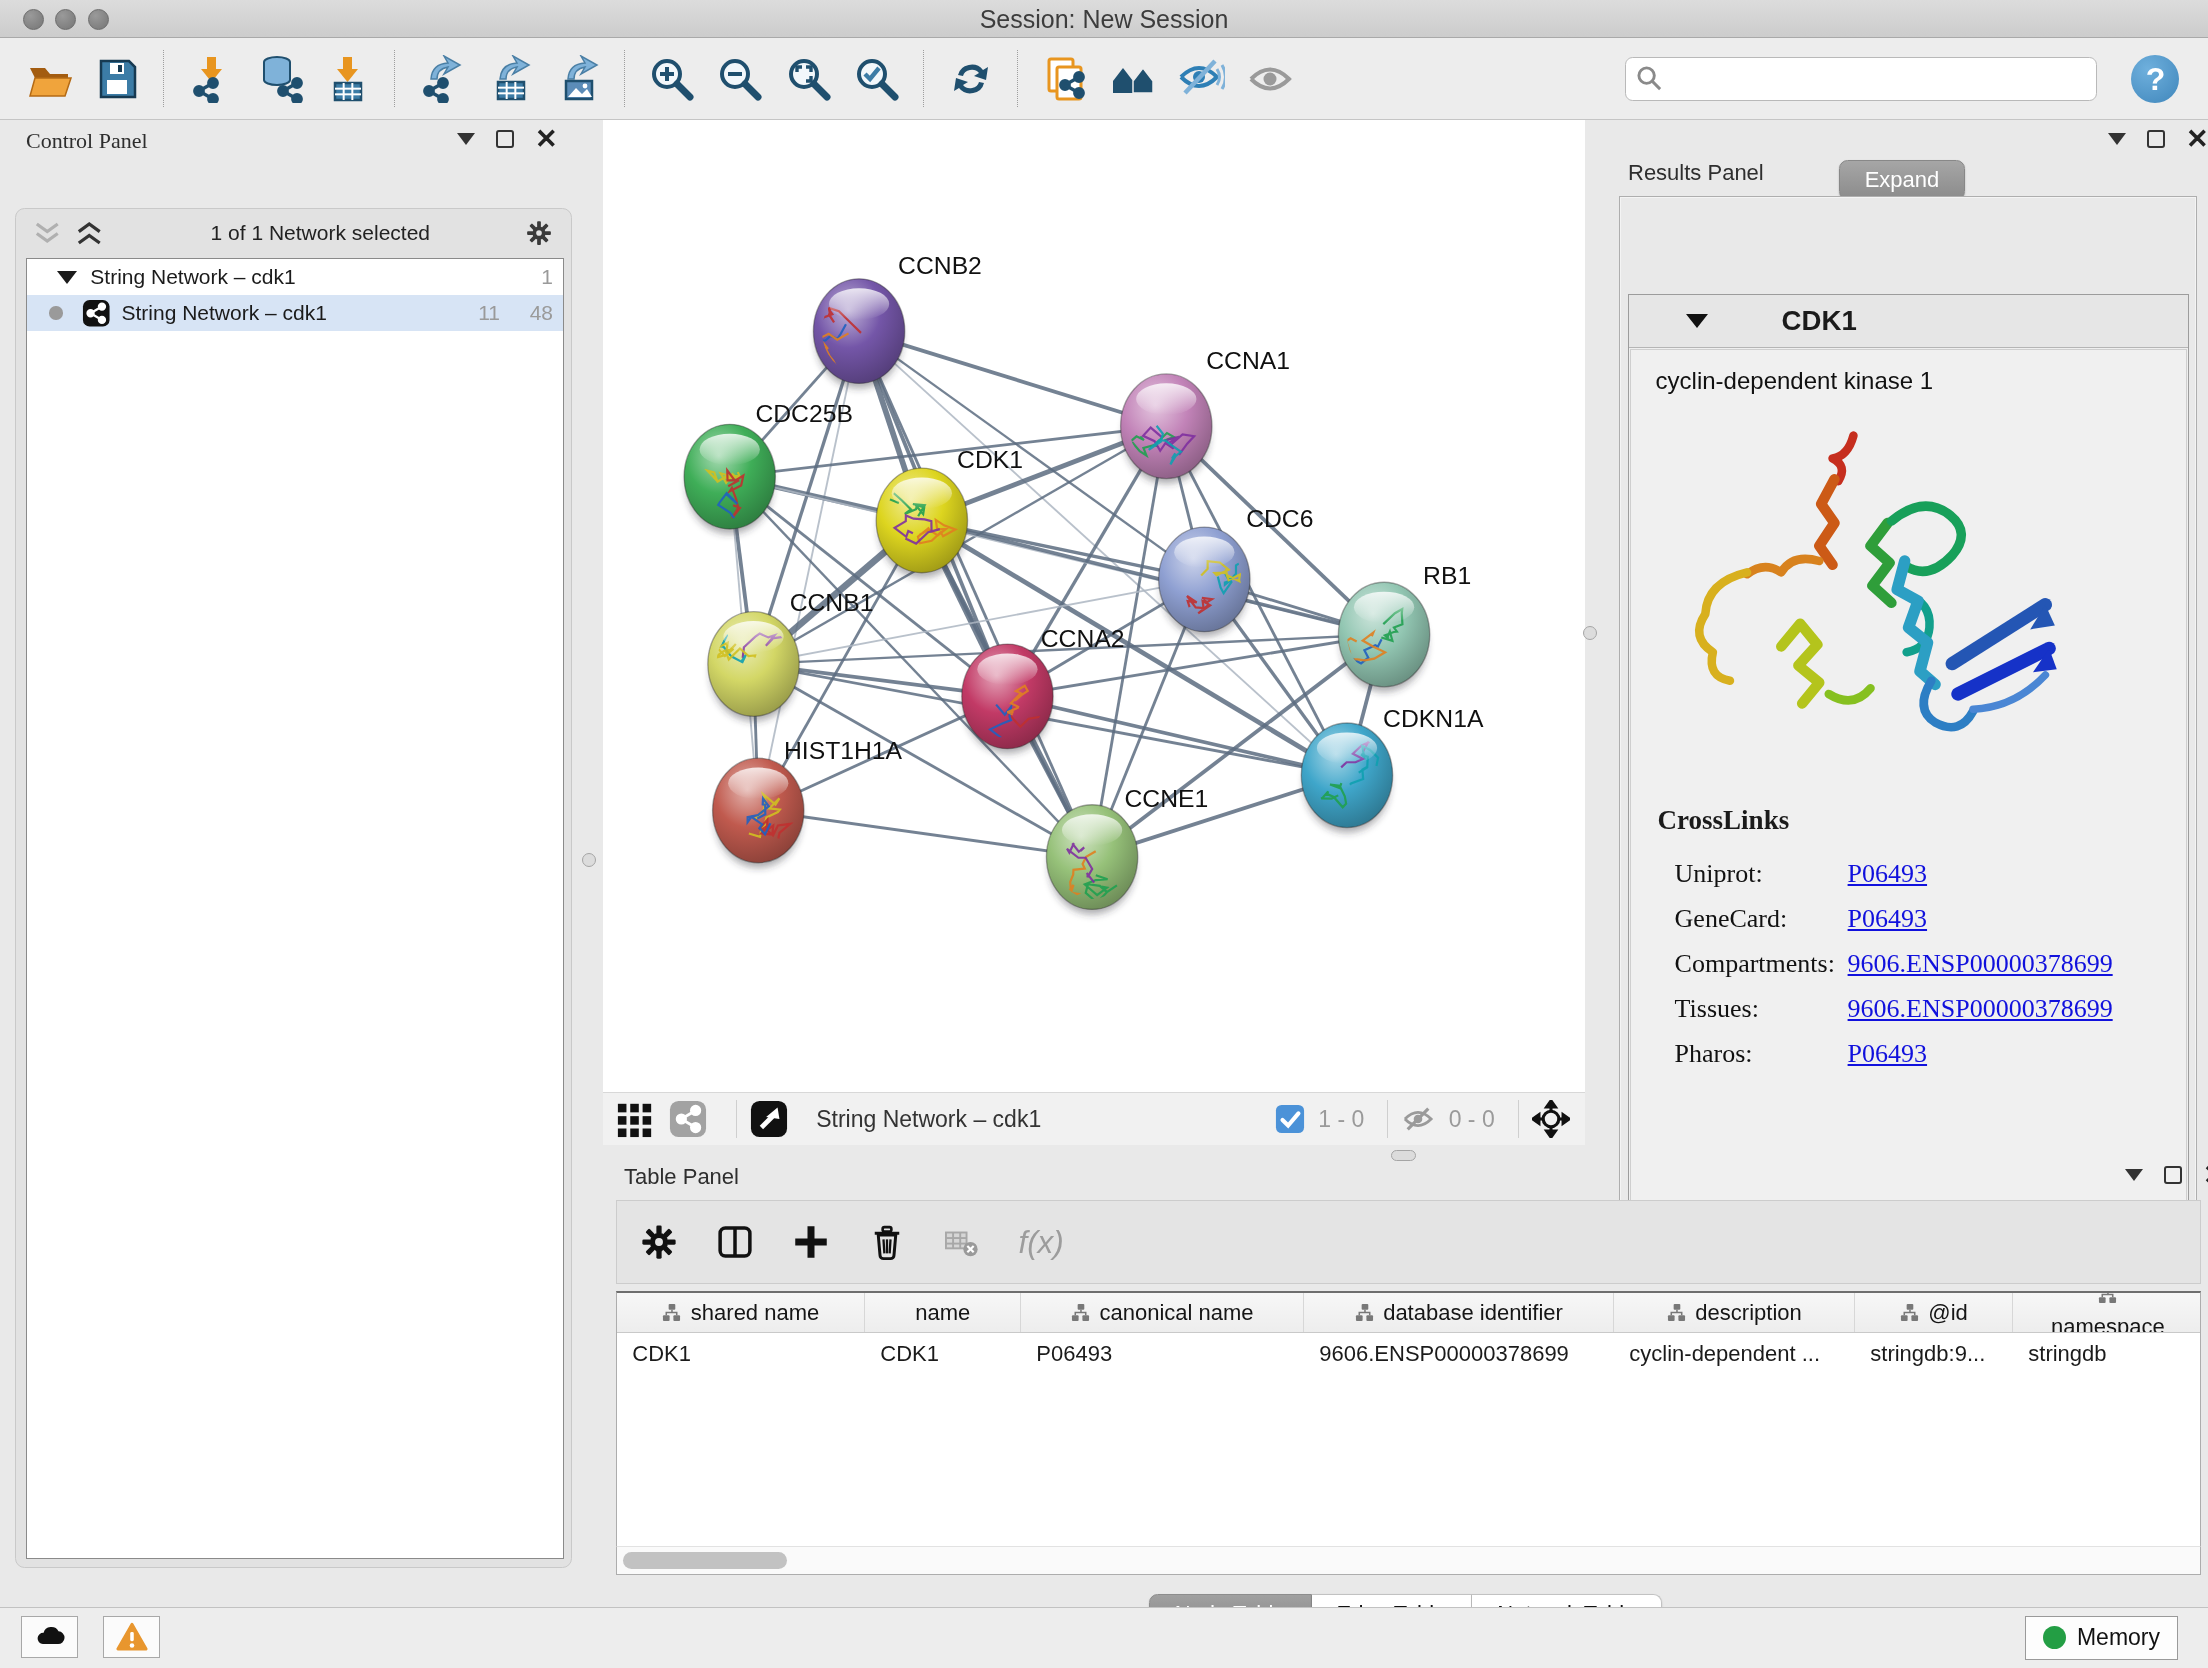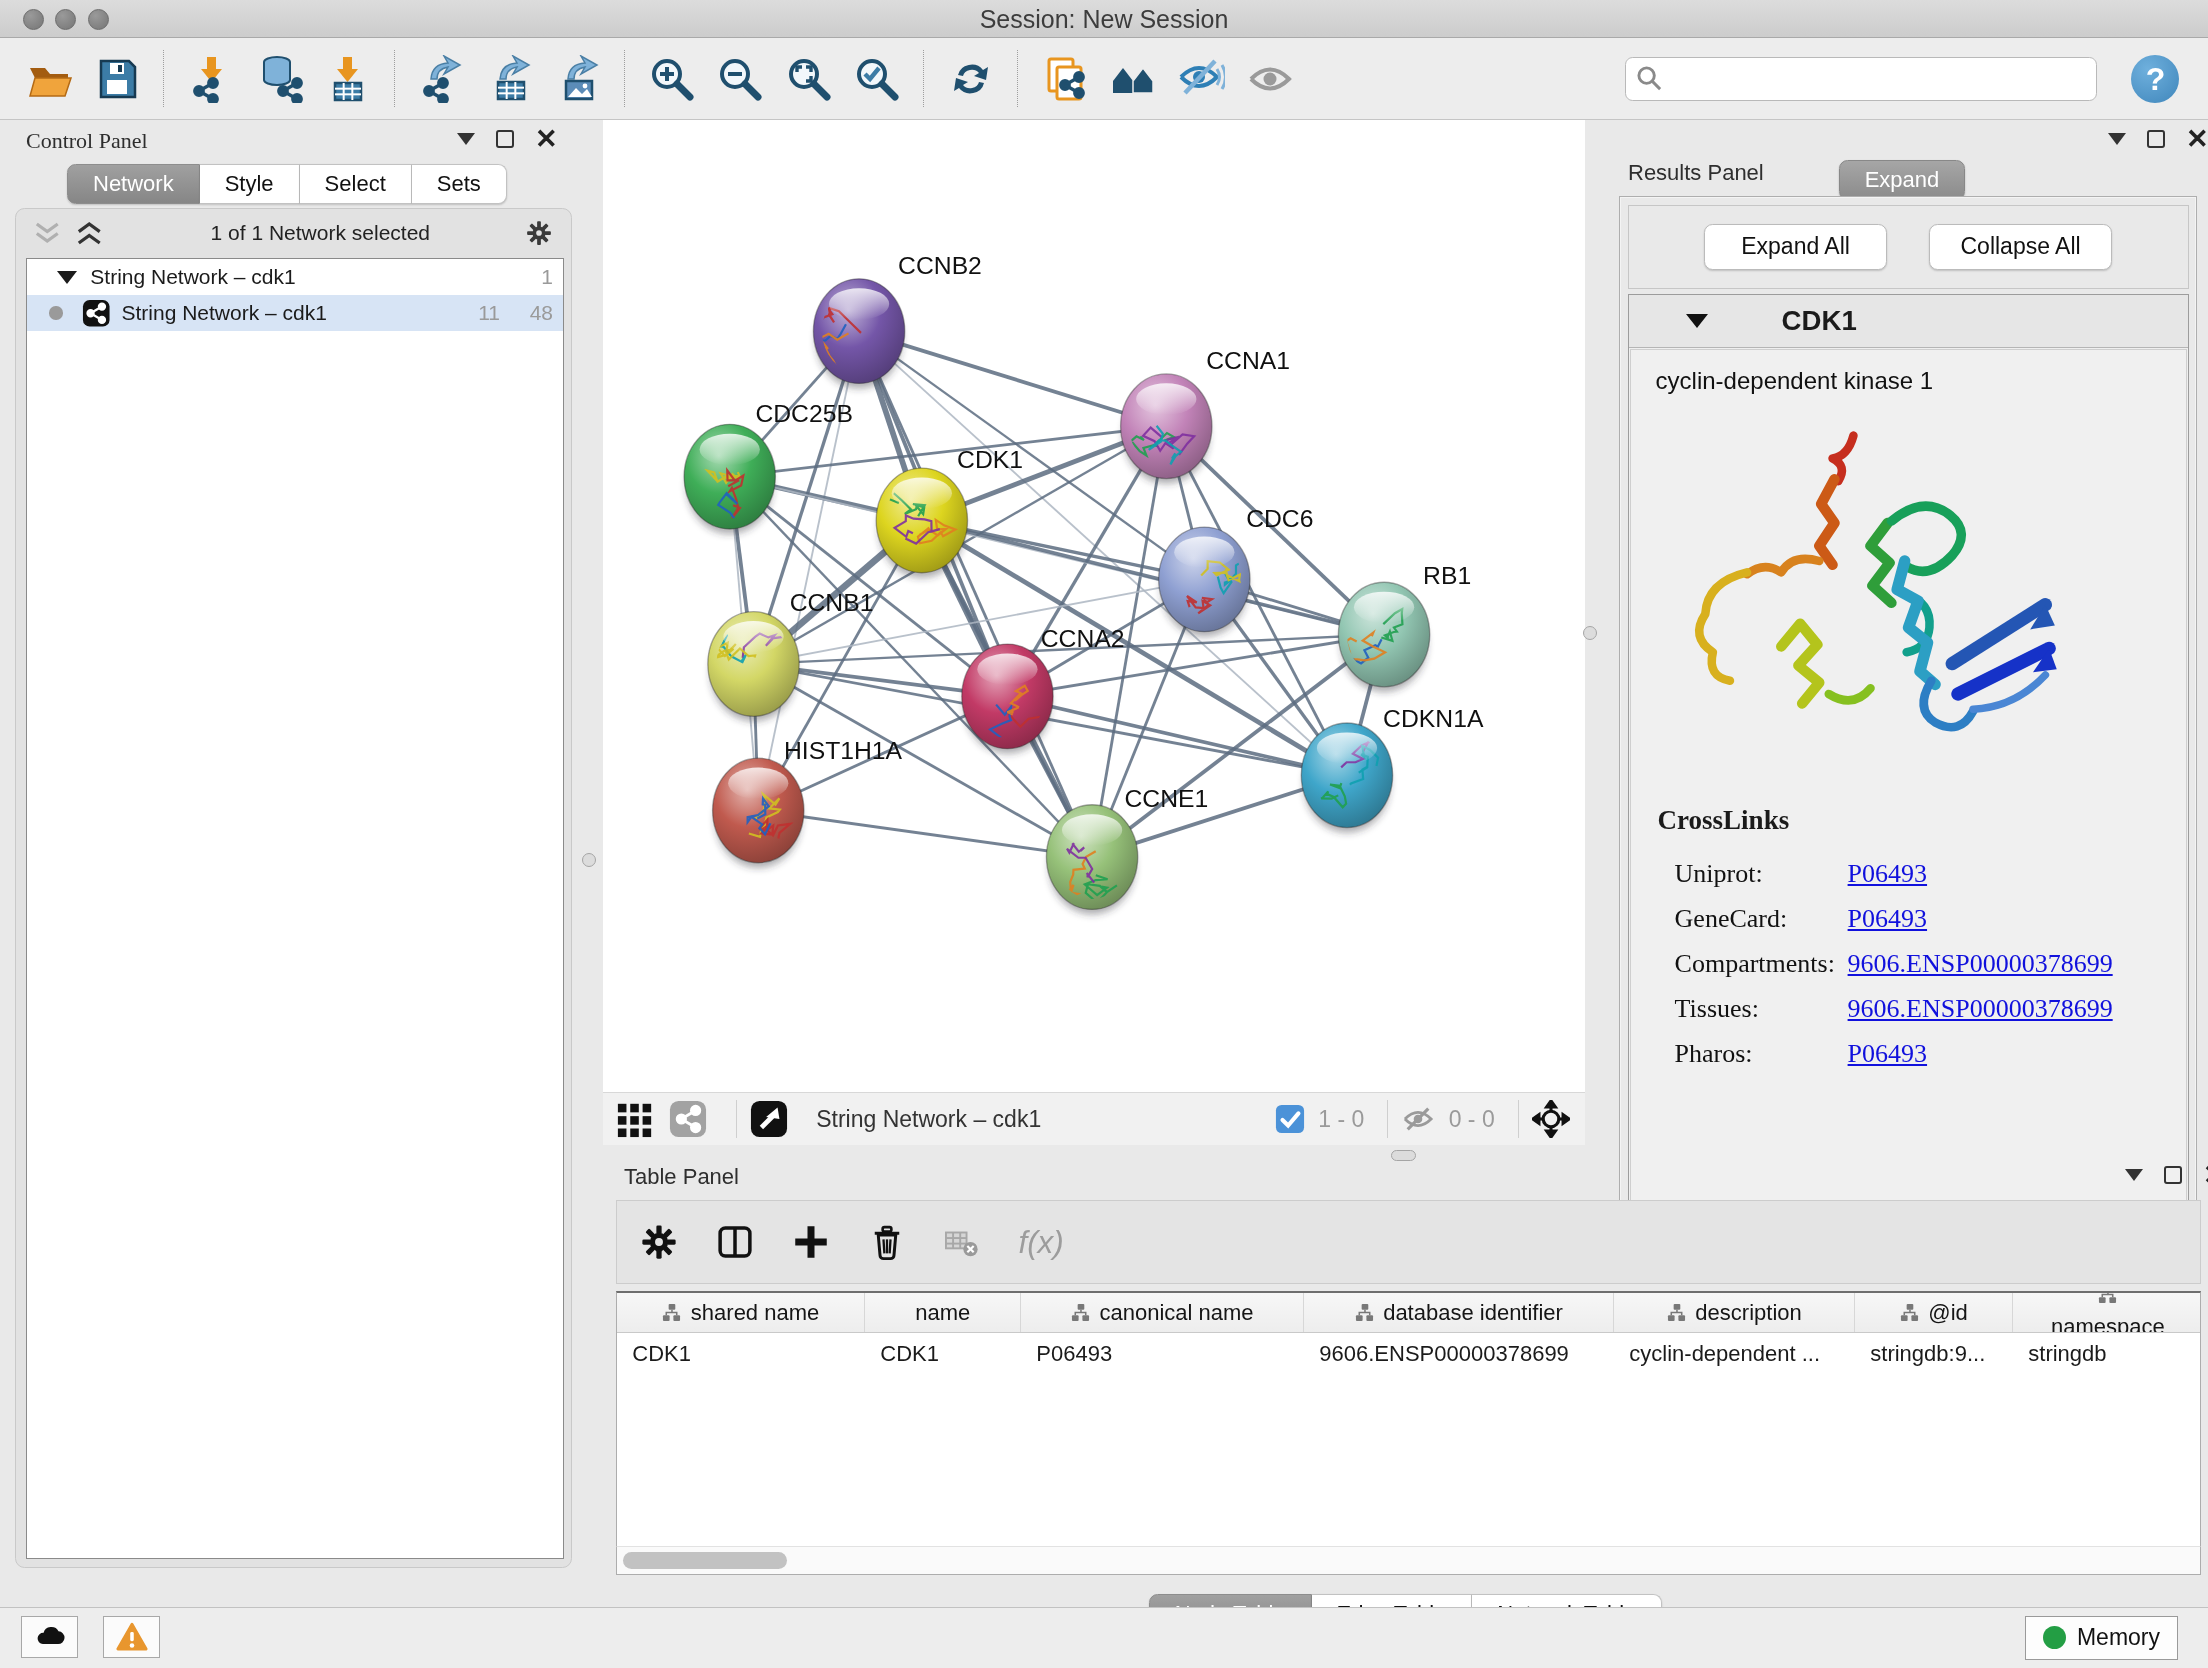--- a/index.html
+++ b/index.html
@@ -354,26 +354,20 @@
   <button class="help-btn">?</button>
 </div>
 
 <div class="control-panel">
   <div class="cp-title panel-title">Control Panel</div>
   <div class="panel-ctrls cp-ctrls">
     <div class="pc-min"></div>
     <div class="pc-float"></div>
     <div class="pc-close">✕</div>
   </div>
-  <div class="tabs-row">
-    <div class="seg-tab active">Network</div>
-    <div class="seg-tab">Style</div>
-    <div class="seg-tab">Select</div>
-    <div class="seg-tab">Sets</div>
-  </div>
   <div class="cp-box">
     <div class="cp-toolbar">
       <svg class="chev" viewBox="0 0 30 26">
         <path d="M4 3 l11 8 11-8 M4 13 l11 8 11-8" fill="none" stroke="#b0b0b0" stroke-width="3.4"></path>
       </svg>
       <svg class="chev" viewBox="0 0 30 26">
         <path d="M4 11 l11-8 11 8 M4 23 l11-8 11 8" fill="none" stroke="#333" stroke-width="3.4"></path>
       </svg>
       <div class="cp-summary">1 of 1 Network selected</div>
       <svg class="gear-sm" viewBox="0 0 48 48" id="gear-proto">
@@ -759,24 +753,20 @@
 
 <div class="results-panel">
   <div class="rp-title panel-title">Results Panel</div>
   <div class="panel-ctrls rp-ctrls">
     <div class="pc-min"></div>
     <div class="pc-float"></div>
     <div class="pc-close">✕</div>
   </div>
   <div class="string-tab">Expand</div>
   <div class="rp-outer">
-    <div class="rp-buttons">
-      <button class="rp-btn">Expand All</button>
-      <button class="rp-btn">Collapse All</button>
-    </div>
     <div class="rp-section">
       <div class="rp-sec-head">
         <div class="rp-disc"></div>
         <div class="rp-gene">CDK1</div>
       </div>
       <div class="rp-content">
         <div class="rp-desc">cyclin-dependent kinase 1</div>
         <svg class="protein-img" viewBox="0 0 430 380">
           <g fill="none" stroke-linecap="round" stroke-linejoin="round">
             <path d="M196 28 q-6 22 -22 24 q16 8 6 24" stroke="#c62e1e" stroke-width="9"></path>

